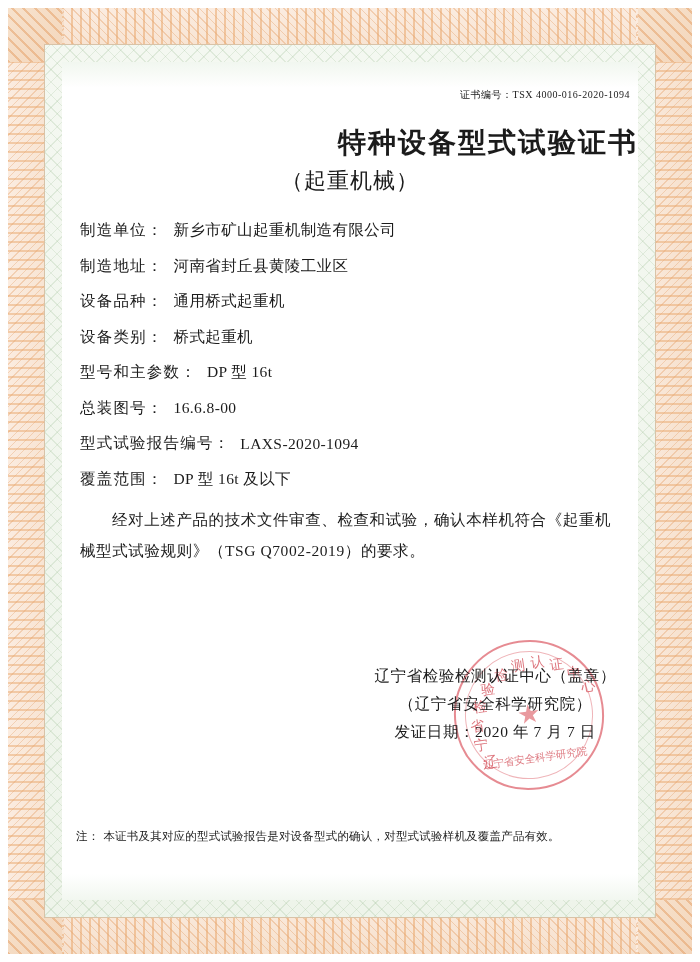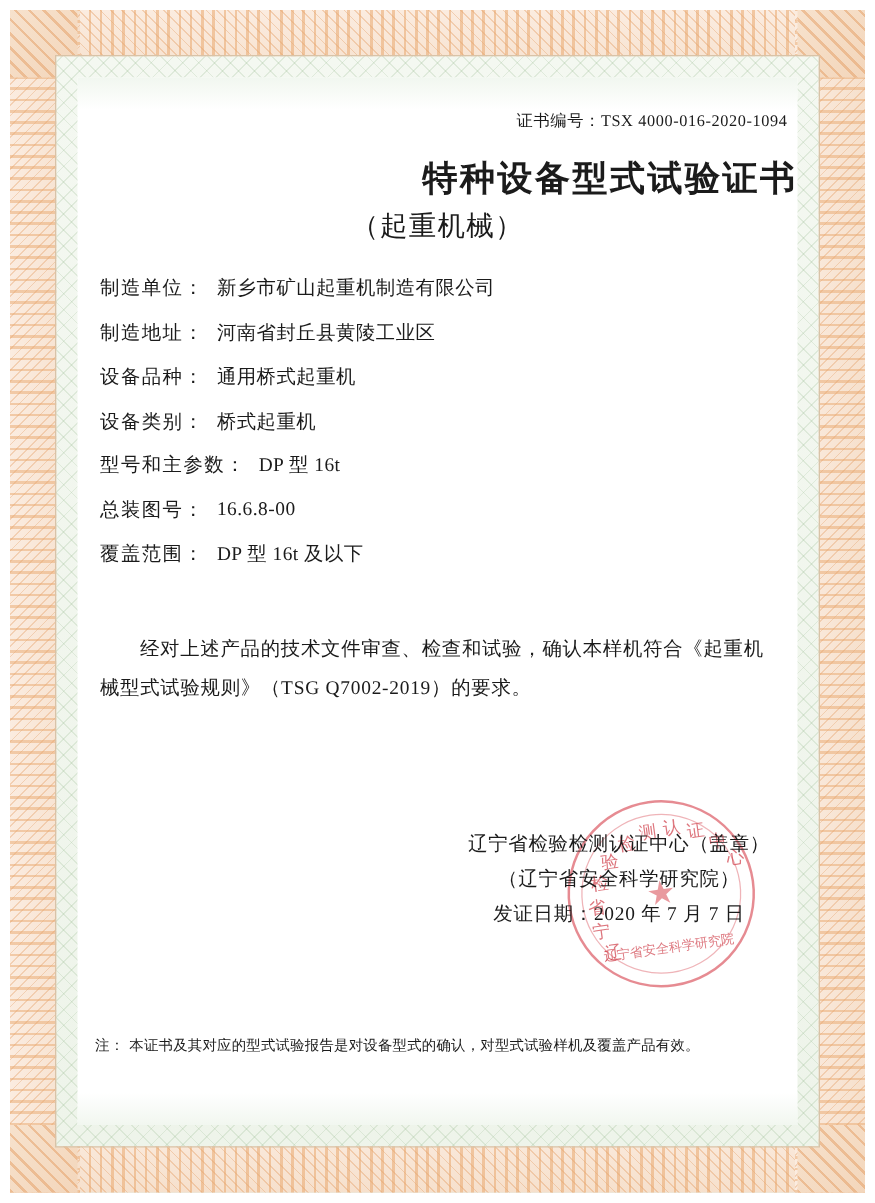--- a/index.html
+++ b/index.html
@@ -111,21 +111,21 @@
     left: 0;
     top: 0;
     width: 100%;
     height: 100%;
     color: #1b1b1b;
   }
   .cert-number {
     position: absolute;
     right: 8px;
     top: 26px;
-    font-size: 13px;
+    font-size: 10px;
     letter-spacing: 0.5px;
     white-space: nowrap;
   }
   .doc-title {
     position: absolute;
     left: 0;
     right: 0;
     top: 62px;
     text-align: right;
     font-size: 28px;
@@ -297,20 +297,24 @@
           <span class="field-label">设备类别：</span>
           <span class="field-value">桥式起重机</span>
         </div>
         <div class="field-row">
           <span class="field-label">型号和主参数：</span>
           <span class="field-value">DP 型 16t</span>
         </div>
         <div class="field-row">
           <span class="field-label">总装图号：</span>
           <span class="field-value">16.6.8-00</span>
+        </div>
+        <div class="field-row">
+          <span class="field-label">型式试验报告编号：</span>
+          <span class="field-value">LAXS-2020-1094</span>
         </div>
         <div class="field-row">
           <span class="field-label">覆盖范围：</span>
           <span class="field-value">DP 型 16t 及以下</span>
         </div>
       </div>
 
       <div class="statement">经对上述产品的技术文件审查、检查和试验，确认本样机符合《起重机械型式试验规则》（TSG Q7002-2019）的要求。</div>
 
       <div class="seal">

